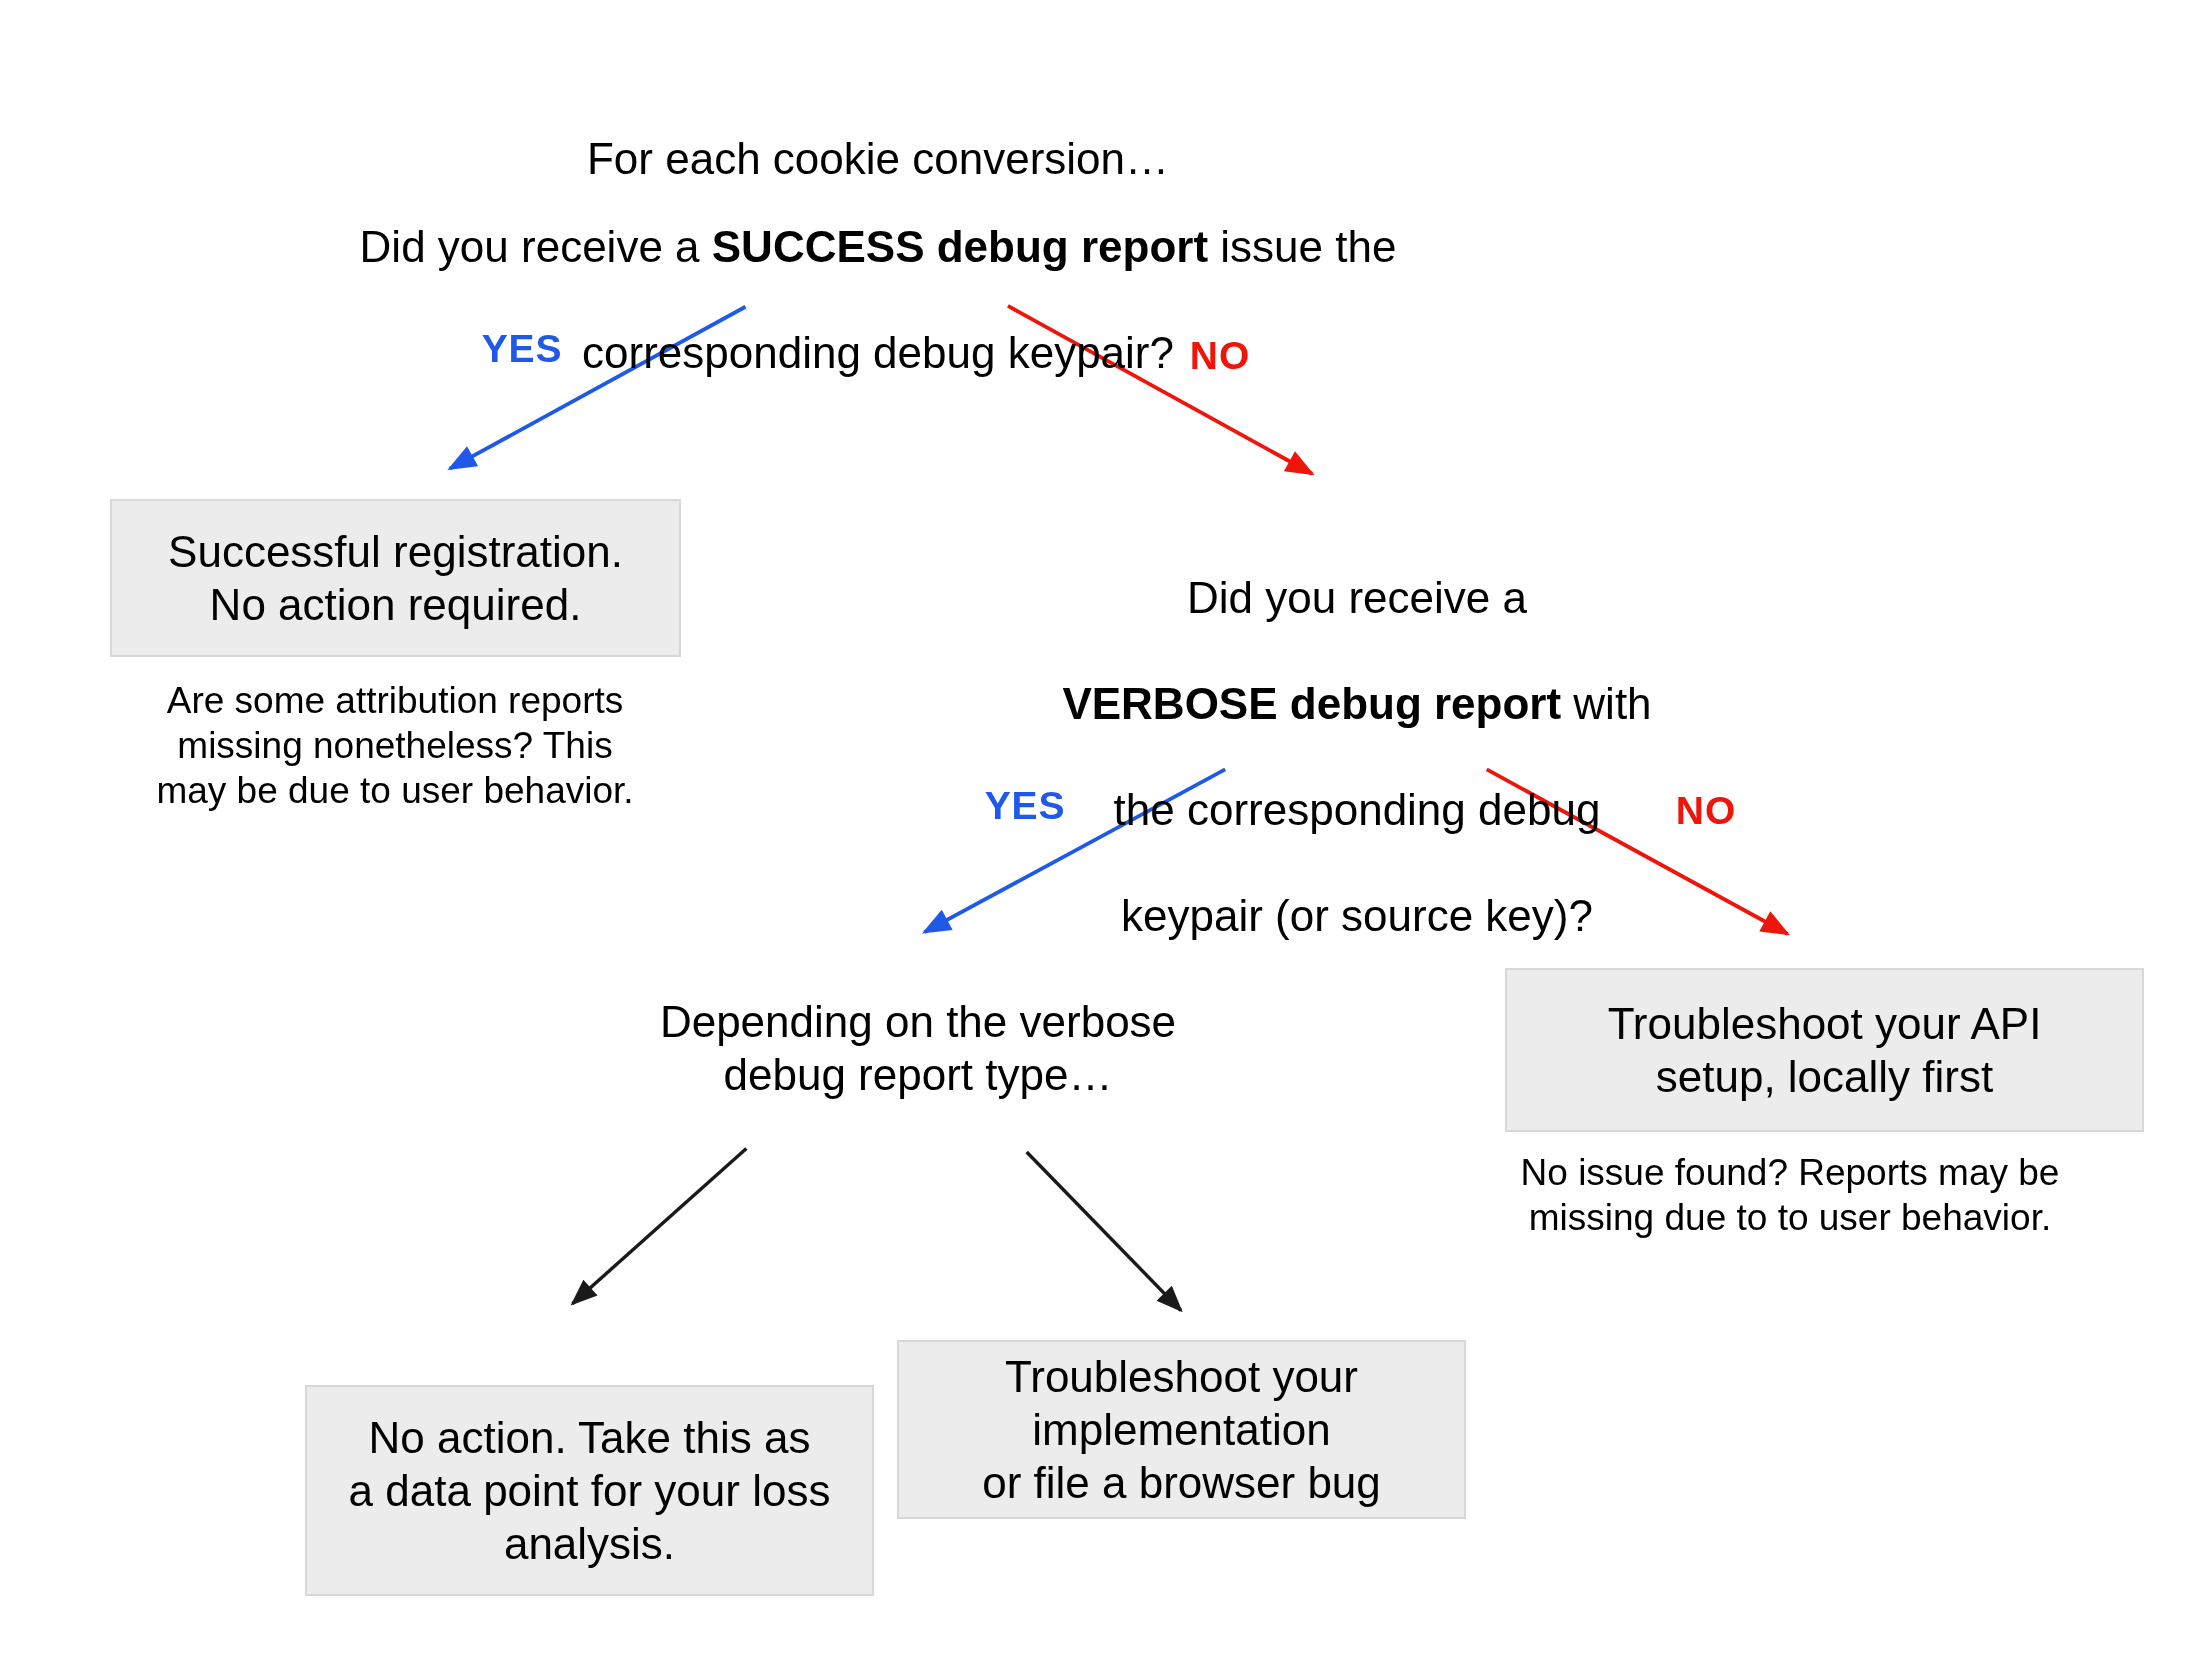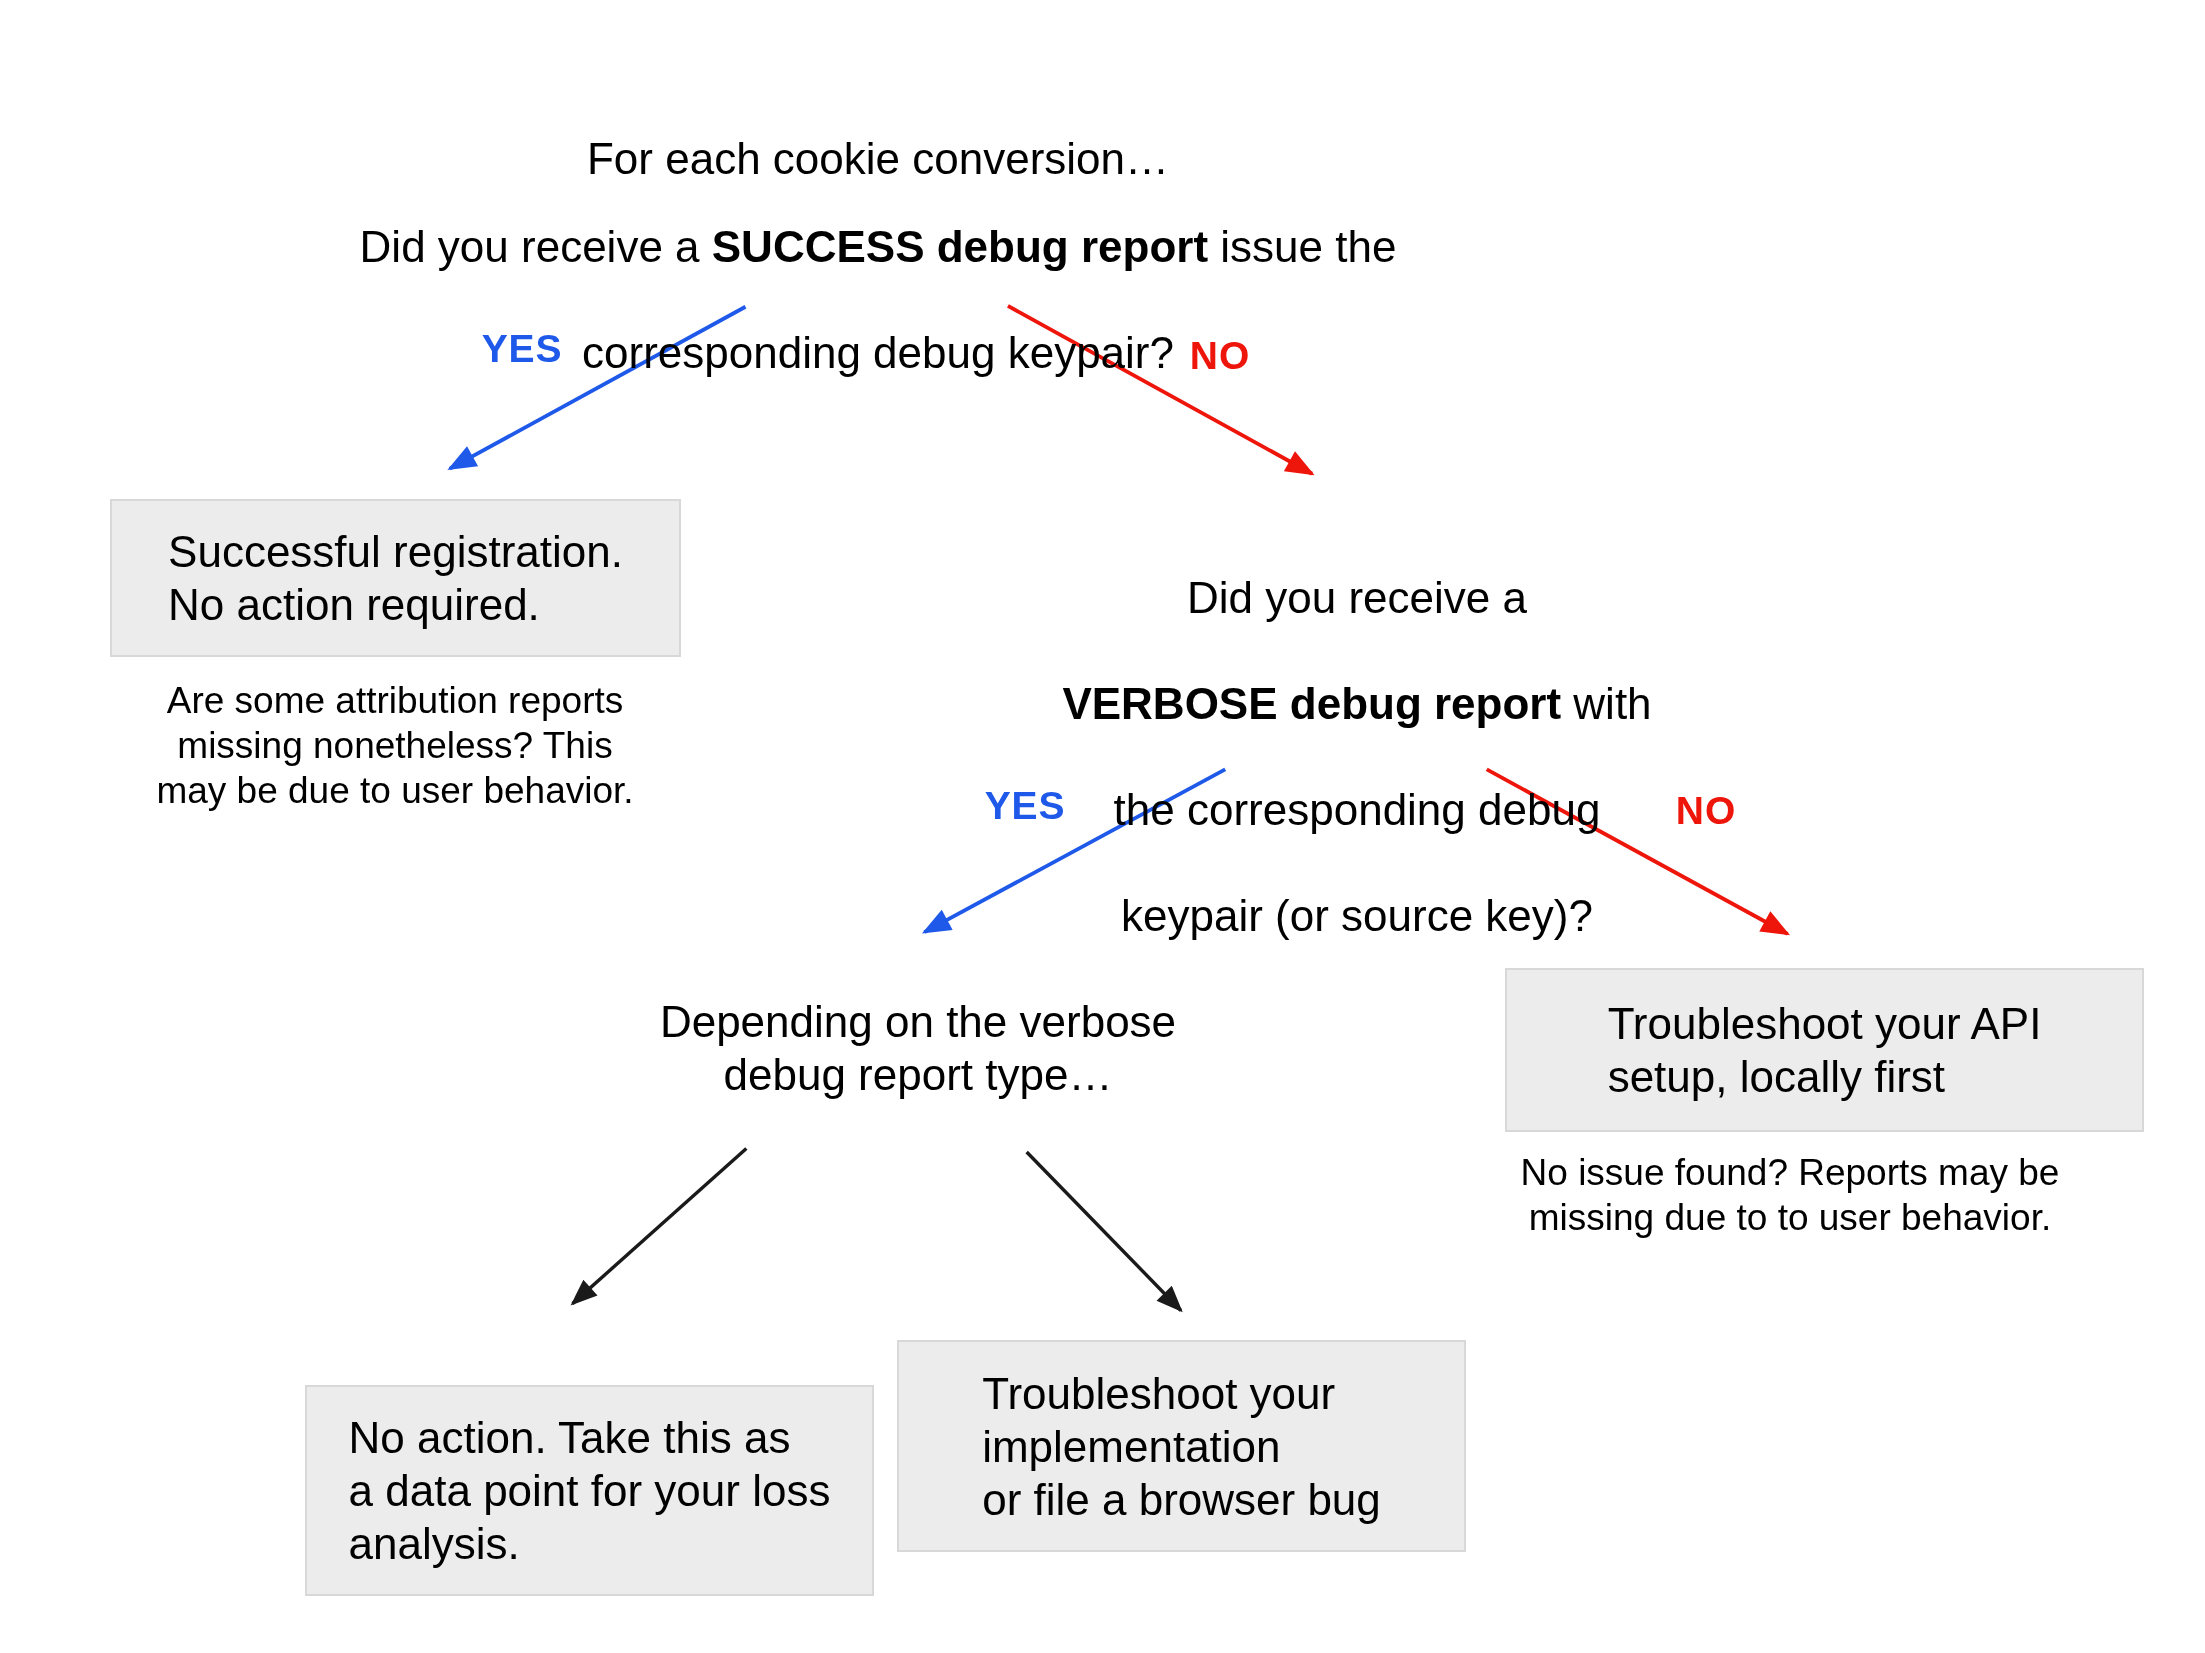--- a/index.html
+++ b/index.html
@@ -20,21 +20,21 @@
     position: absolute; transform: translateX(-50%);
     font-size: 39px; font-weight: bold; letter-spacing: 0.9px;
   }
   .yes { color: var(--yes, #1e59e9); text-align: right; }
   .no  { color: var(--no, #ee150b); }
   .box {
     position: absolute; box-sizing: border-box;
     background: var(--box-fill, #ececec);
     border: 2.6px solid var(--box-border, #d8d8d8);
     display: flex; align-items: center; justify-content: center;
-    text-align: left; white-space: pre-line;
+    text-align: center; white-space: pre-line;
     font-size: 44px; line-height: 53px;
   }
 </style>
 </head>
 <body>
 
 <div class="canvas">
 
   <svg class="arrow-layer" width="2205" height="1653" viewBox="0 0 2588 1940">
     <defs>
@@ -89,18 +89,18 @@
   <div class="box" style="left:1505px; top:968px; width:639px; height:164px;">Troubleshoot your API
 setup, locally first</div>
 
   <div class="txt small" style="left:1462px; top:1150px; width:656px;">No issue found? Reports may be
 missing due to to user behavior.</div>
 
   <div class="box" style="left:305px; top:1385px; width:569px; height:211px;">No action. Take this as
 a data point for your loss
 analysis.</div>
 
-  <div class="box" style="left:897px; top:1340px; width:569px; height:212px;">Troubleshoot your
+  <div class="box" style="left:897px; top:1340px; width:569px; height:179px;">Troubleshoot your
 implementation
 or file a browser bug</div>
 
 </div>
 
 
 </body></html>

